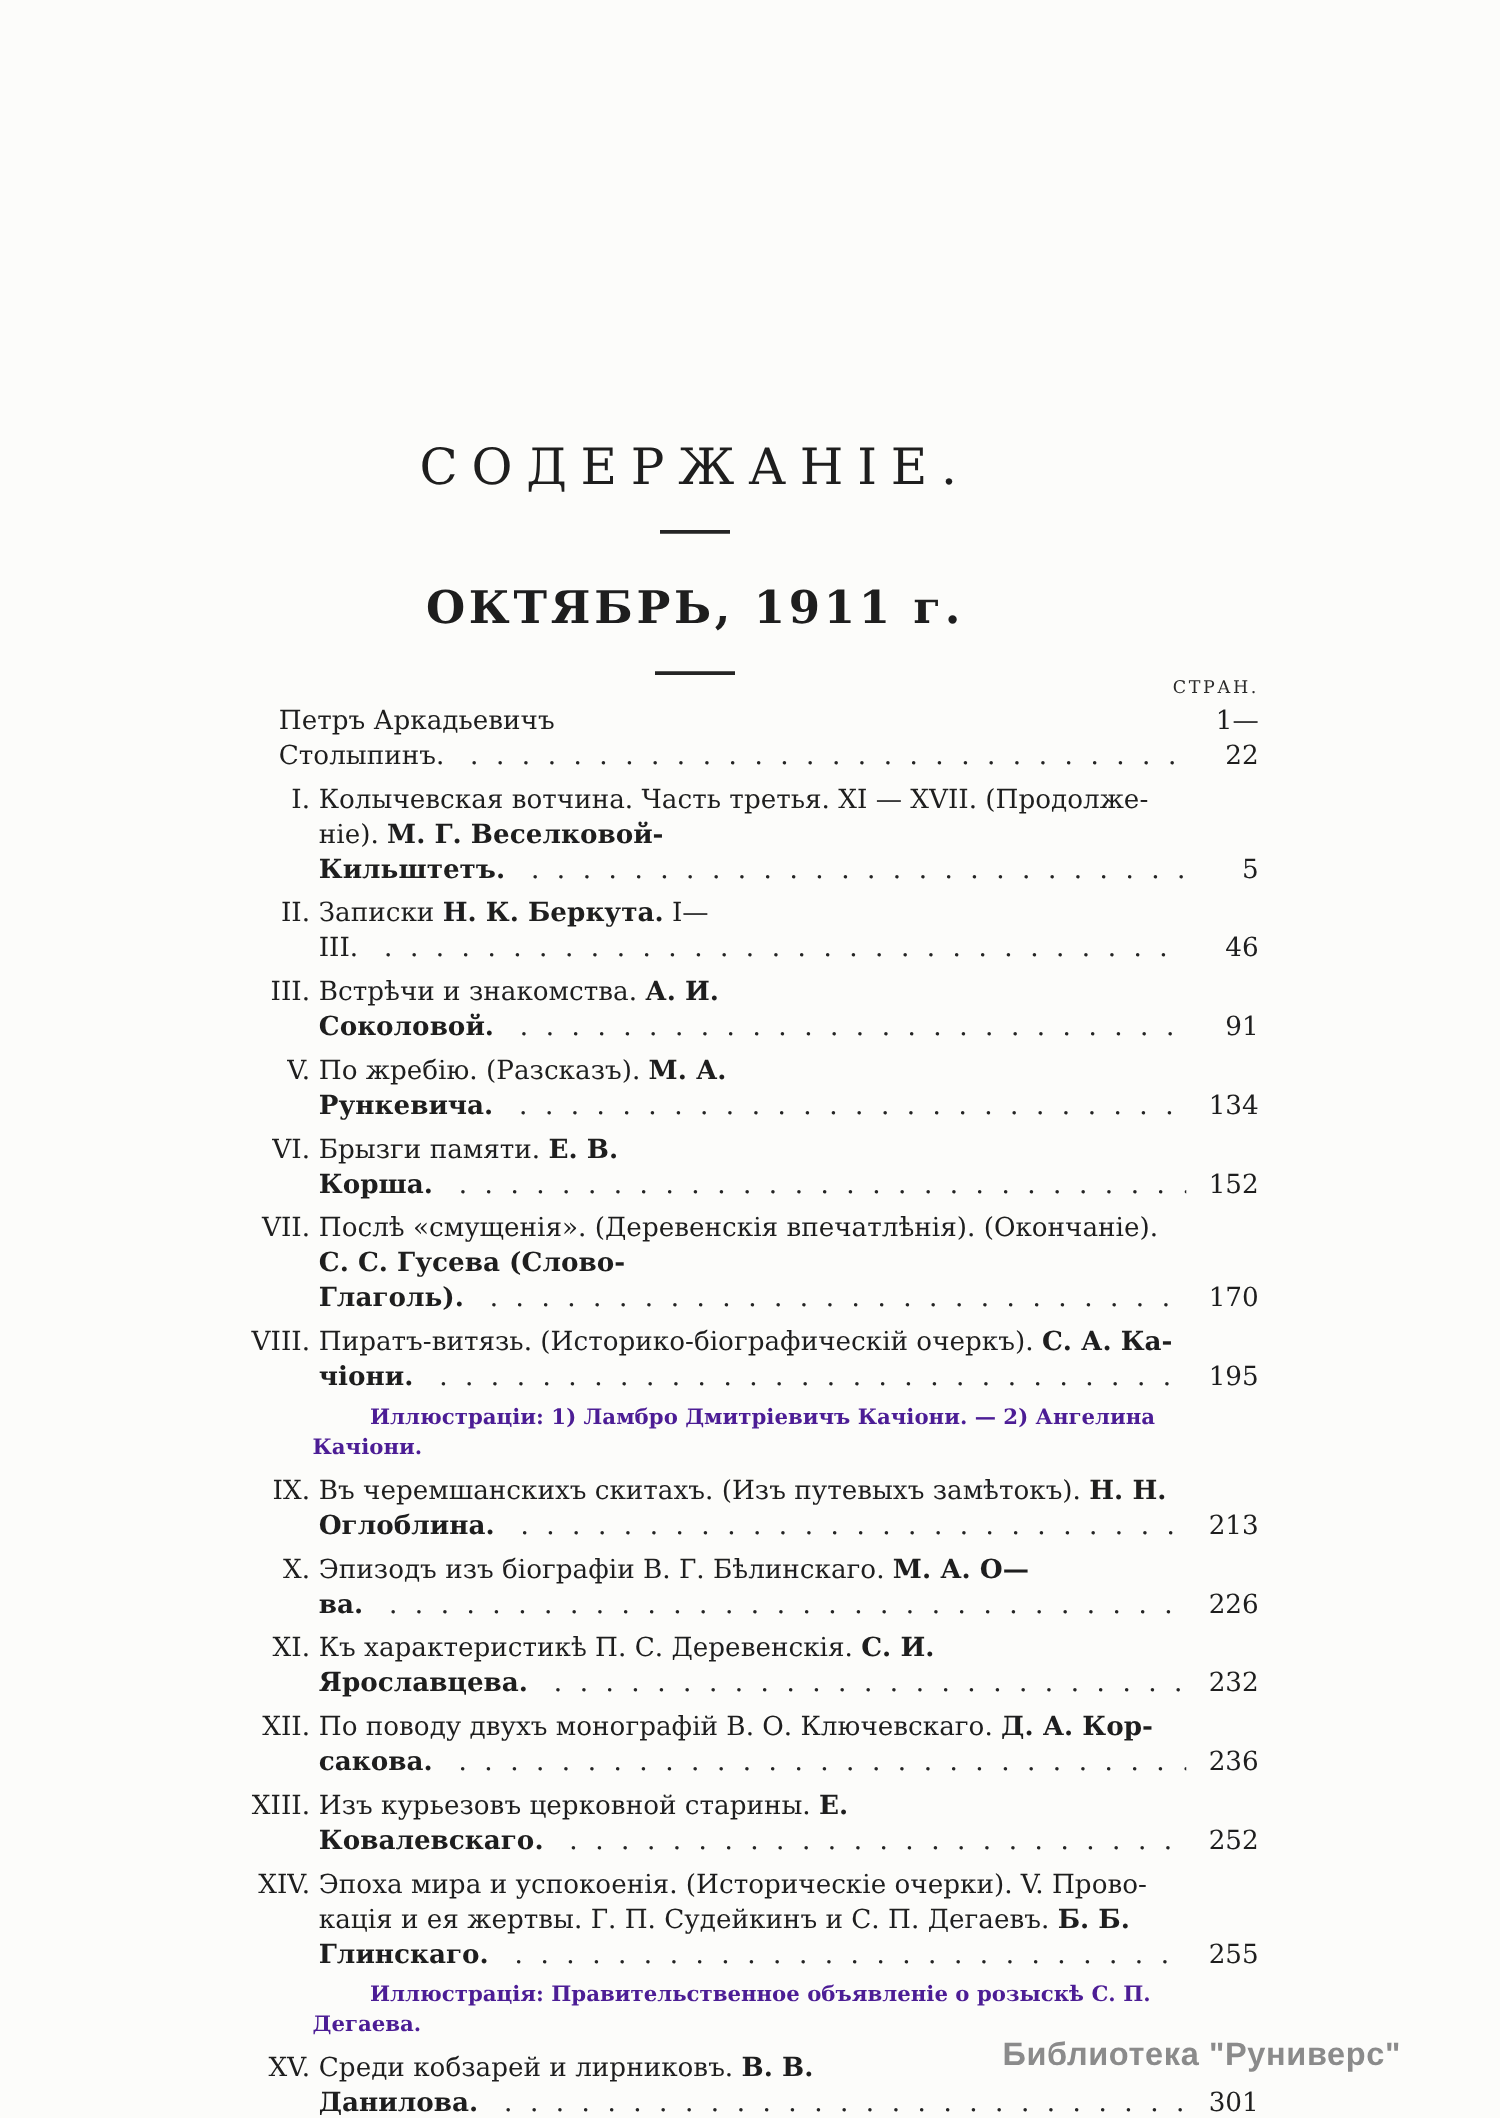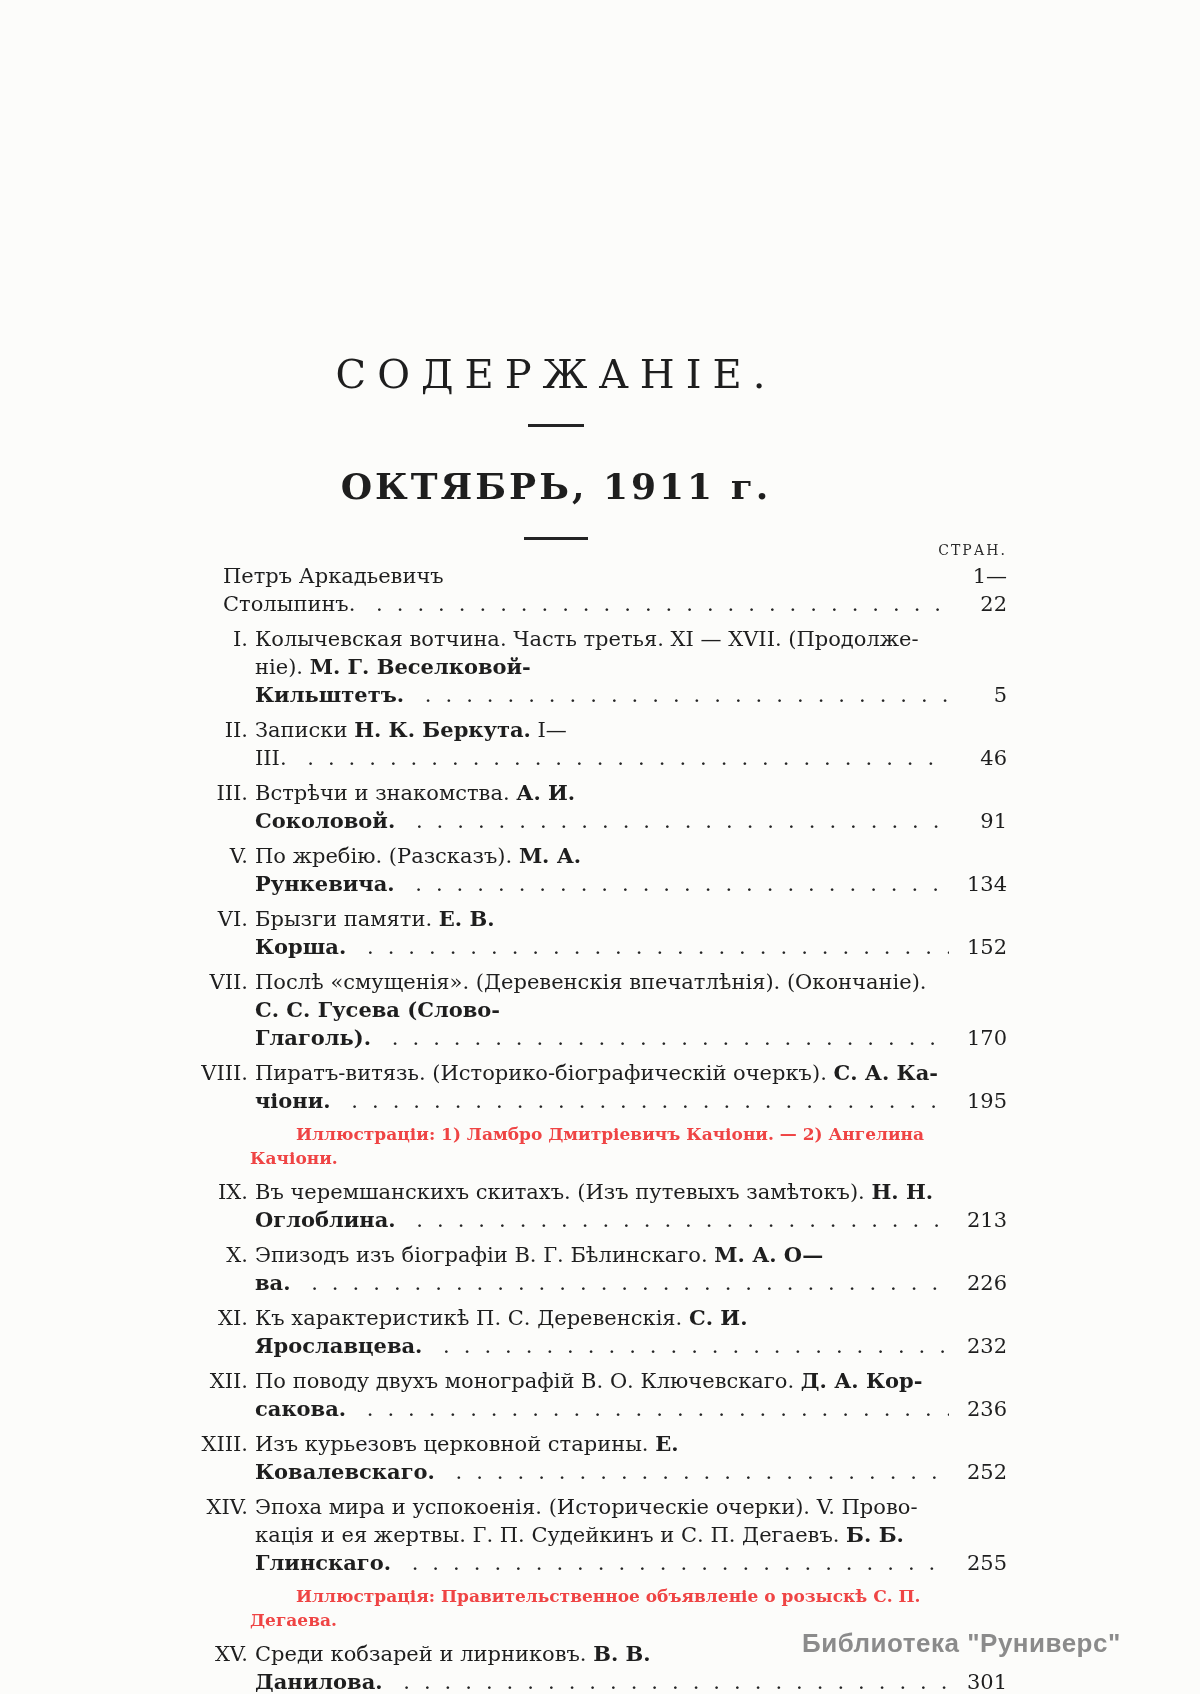--- a/index.html
+++ b/index.html
@@ -38,21 +38,21 @@
   .body{flex:1;margin-left:7px;overflow:hidden;}
   .page{width:58px;flex:none;text-align:right;align-self:flex-end;}
   .author{font-weight:bold;}
   .leader::after{
     content:"\00A0.............................................................";
     letter-spacing:14px;color:#242424;
   }
   .caption{
     margin:2px 0 8px 70px;width:692px;
     font-size:17px;line-height:24px;font-weight:bold;
-    text-indent:46px;color:#ef4444;
+    text-indent:46px;color:#4c1d95;
   }
   .watermark{
     position:absolute;left:802px;top:1628px;
     font-family:"Liberation Sans", sans-serif;
     font-size:26px;font-weight:bold;color:#8b8b8b;
     letter-spacing:0.5px;
   }
 </style>
 </head>
 <body>

